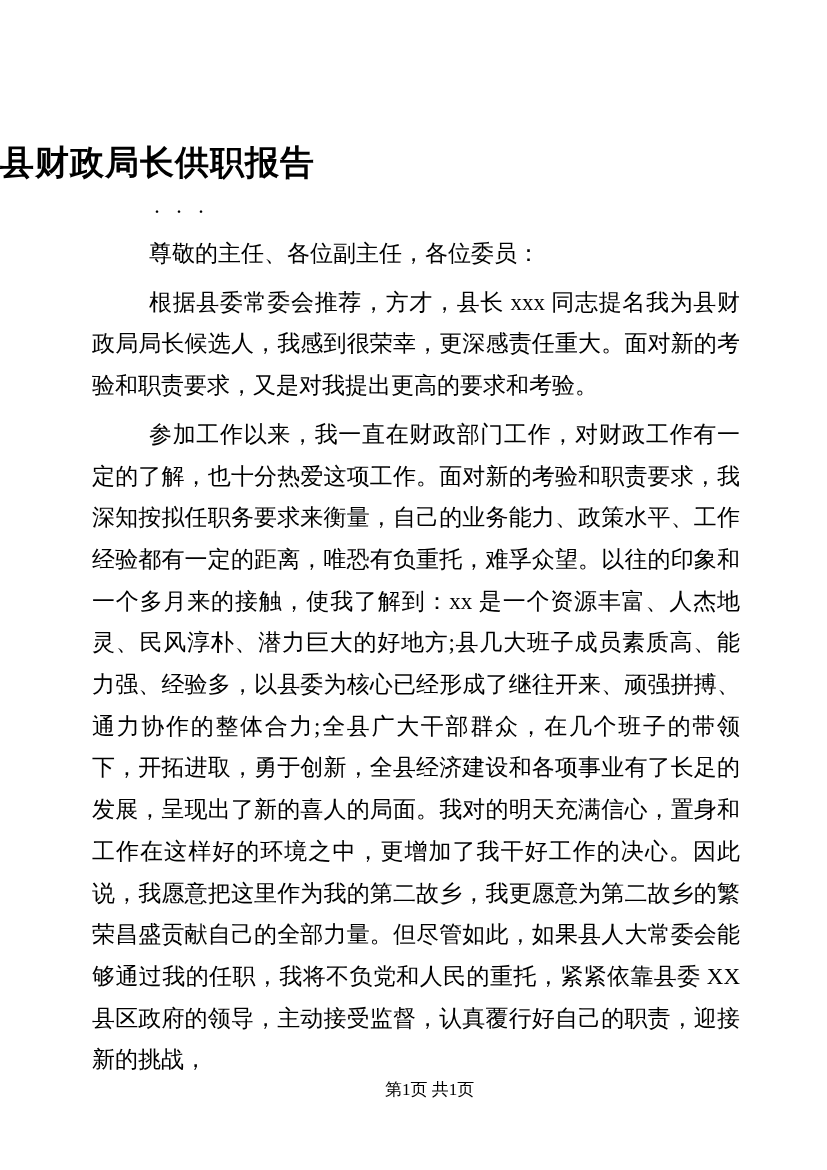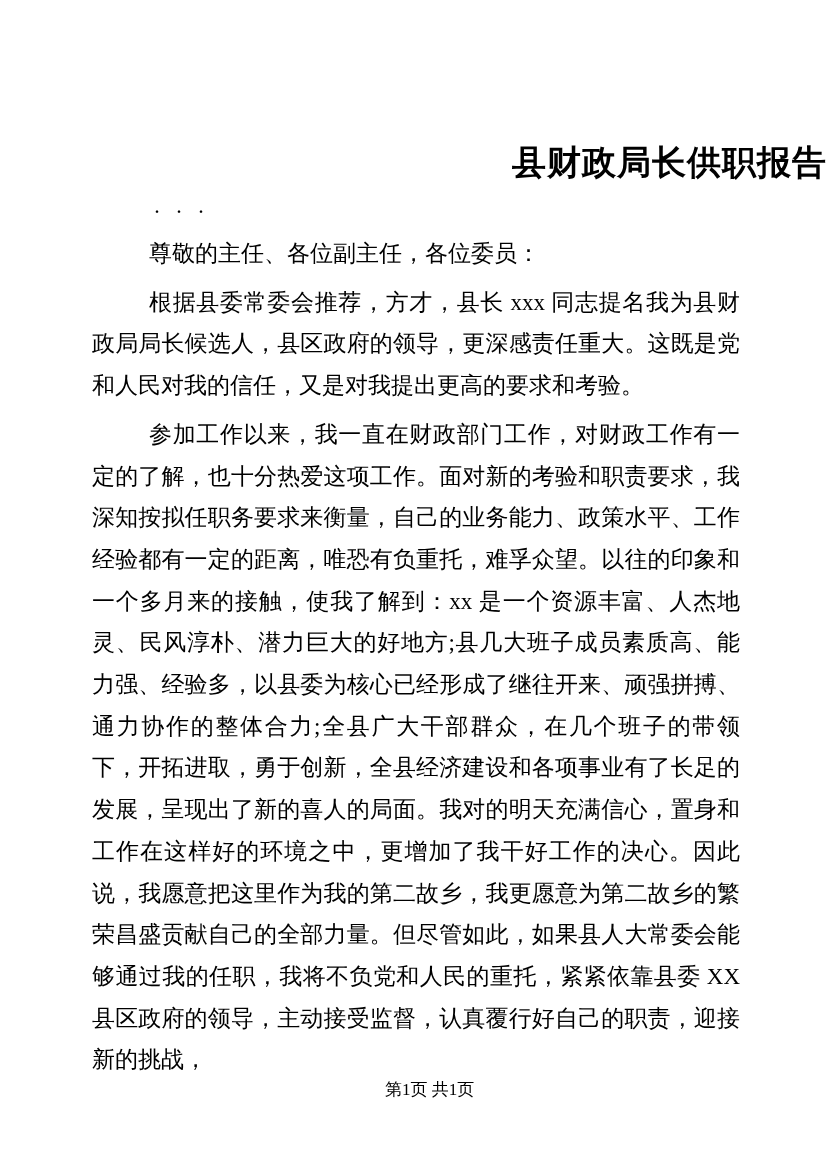--- a/index.html
+++ b/index.html
@@ -13,21 +13,21 @@
     height: 1170px;
     background: #ffffff;
     color: #000000;
     font-family: "Liberation Serif", serif;
     overflow: hidden;
     box-sizing: border-box;
   }
   .doc-title {
     margin: 0;
     padding-top: 141px;
-    text-align: right;
+    text-align: left;
     font-size: 34px;
     line-height: 44px;
     font-weight: bold;
     letter-spacing: 1px;
   }
   .ellipsis-line {
     margin: 12px 0 0 155px;
     font-size: 16px;
     font-weight: bold;
     line-height: 22px;
@@ -61,19 +61,19 @@
 <body>
 
 <div class="page">
 
   <h1 class="doc-title">县财政局长供职报告</h1>
 
   <div class="ellipsis-line">. . .</div>
 
   <div class="doc-body">
     <p>尊敬的主任、各位副主任，各位委员：</p>
-    <p>根据县委常委会推荐，方才，县长 xxx 同志提名我为县财政局局长候选人，县区政府的领导，更深感责任重大。这既是党和人民对我的信任，又是对我提出更高的要求和考验。</p>
+    <p>根据县委常委会推荐，方才，县长 xxx 同志提名我为县财政局局长候选人，我感到很荣幸，更深感责任重大。面对新的考验和职责要求，又是对我提出更高的要求和考验。</p>
     <p>参加工作以来，我一直在财政部门工作，对财政工作有一定的了解，也十分热爱这项工作。面对新的考验和职责要求，我深知按拟任职务要求来衡量，自己的业务能力、政策水平、工作经验都有一定的距离，唯恐有负重托，难孚众望。以往的印象和一个多月来的接触，使我了解到：xx 是一个资源丰富、人杰地灵、民风淳朴、潜力巨大的好地方;县几大班子成员素质高、能力强、经验多，以县委为核心已经形成了继往开来、顽强拼搏、通力协作的整体合力;全县广大干部群众，在几个班子的带领下，开拓进取，勇于创新，全县经济建设和各项事业有了长足的发展，呈现出了新的喜人的局面。我对的明天充满信心，置身和工作在这样好的环境之中，更增加了我干好工作的决心。因此说，我愿意把这里作为我的第二故乡，我更愿意为第二故乡的繁荣昌盛贡献自己的全部力量。但尽管如此，如果县人大常委会能够通过我的任职，我将不负党和人民的重托，紧紧依靠县委 XX 县区政府的领导，主动接受监督，认真覆行好自己的职责，迎接新的挑战，</p>
   </div>
 
   <div class="page-footer">第1页 共1页</div>
 
 </div>
 
 </body></html>

